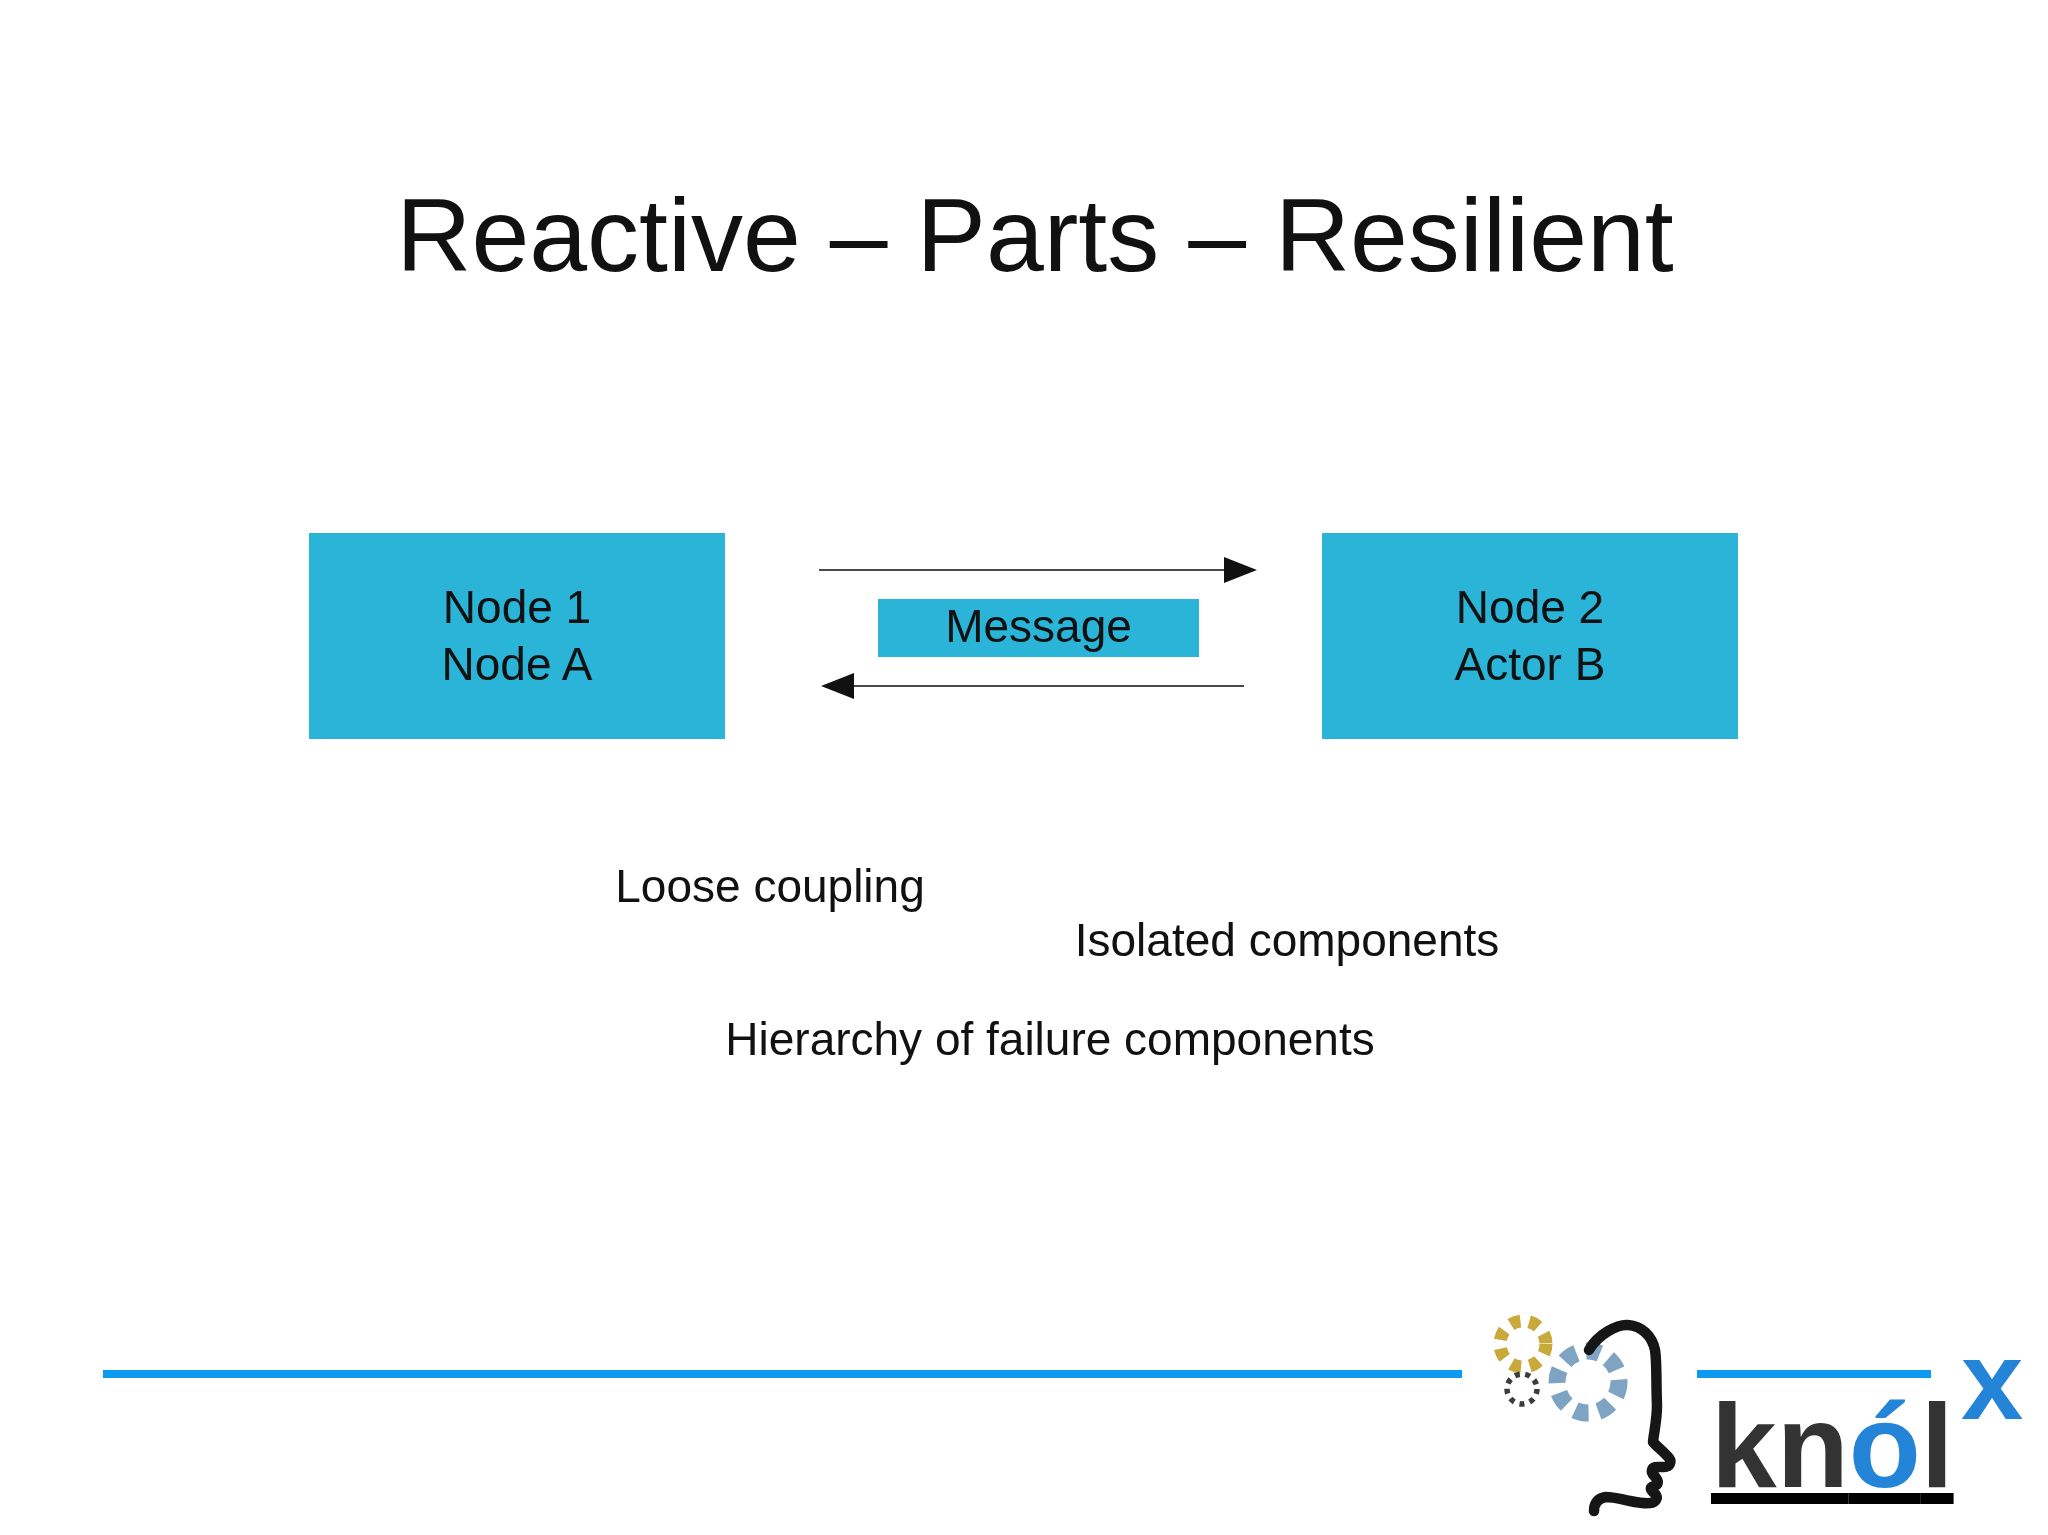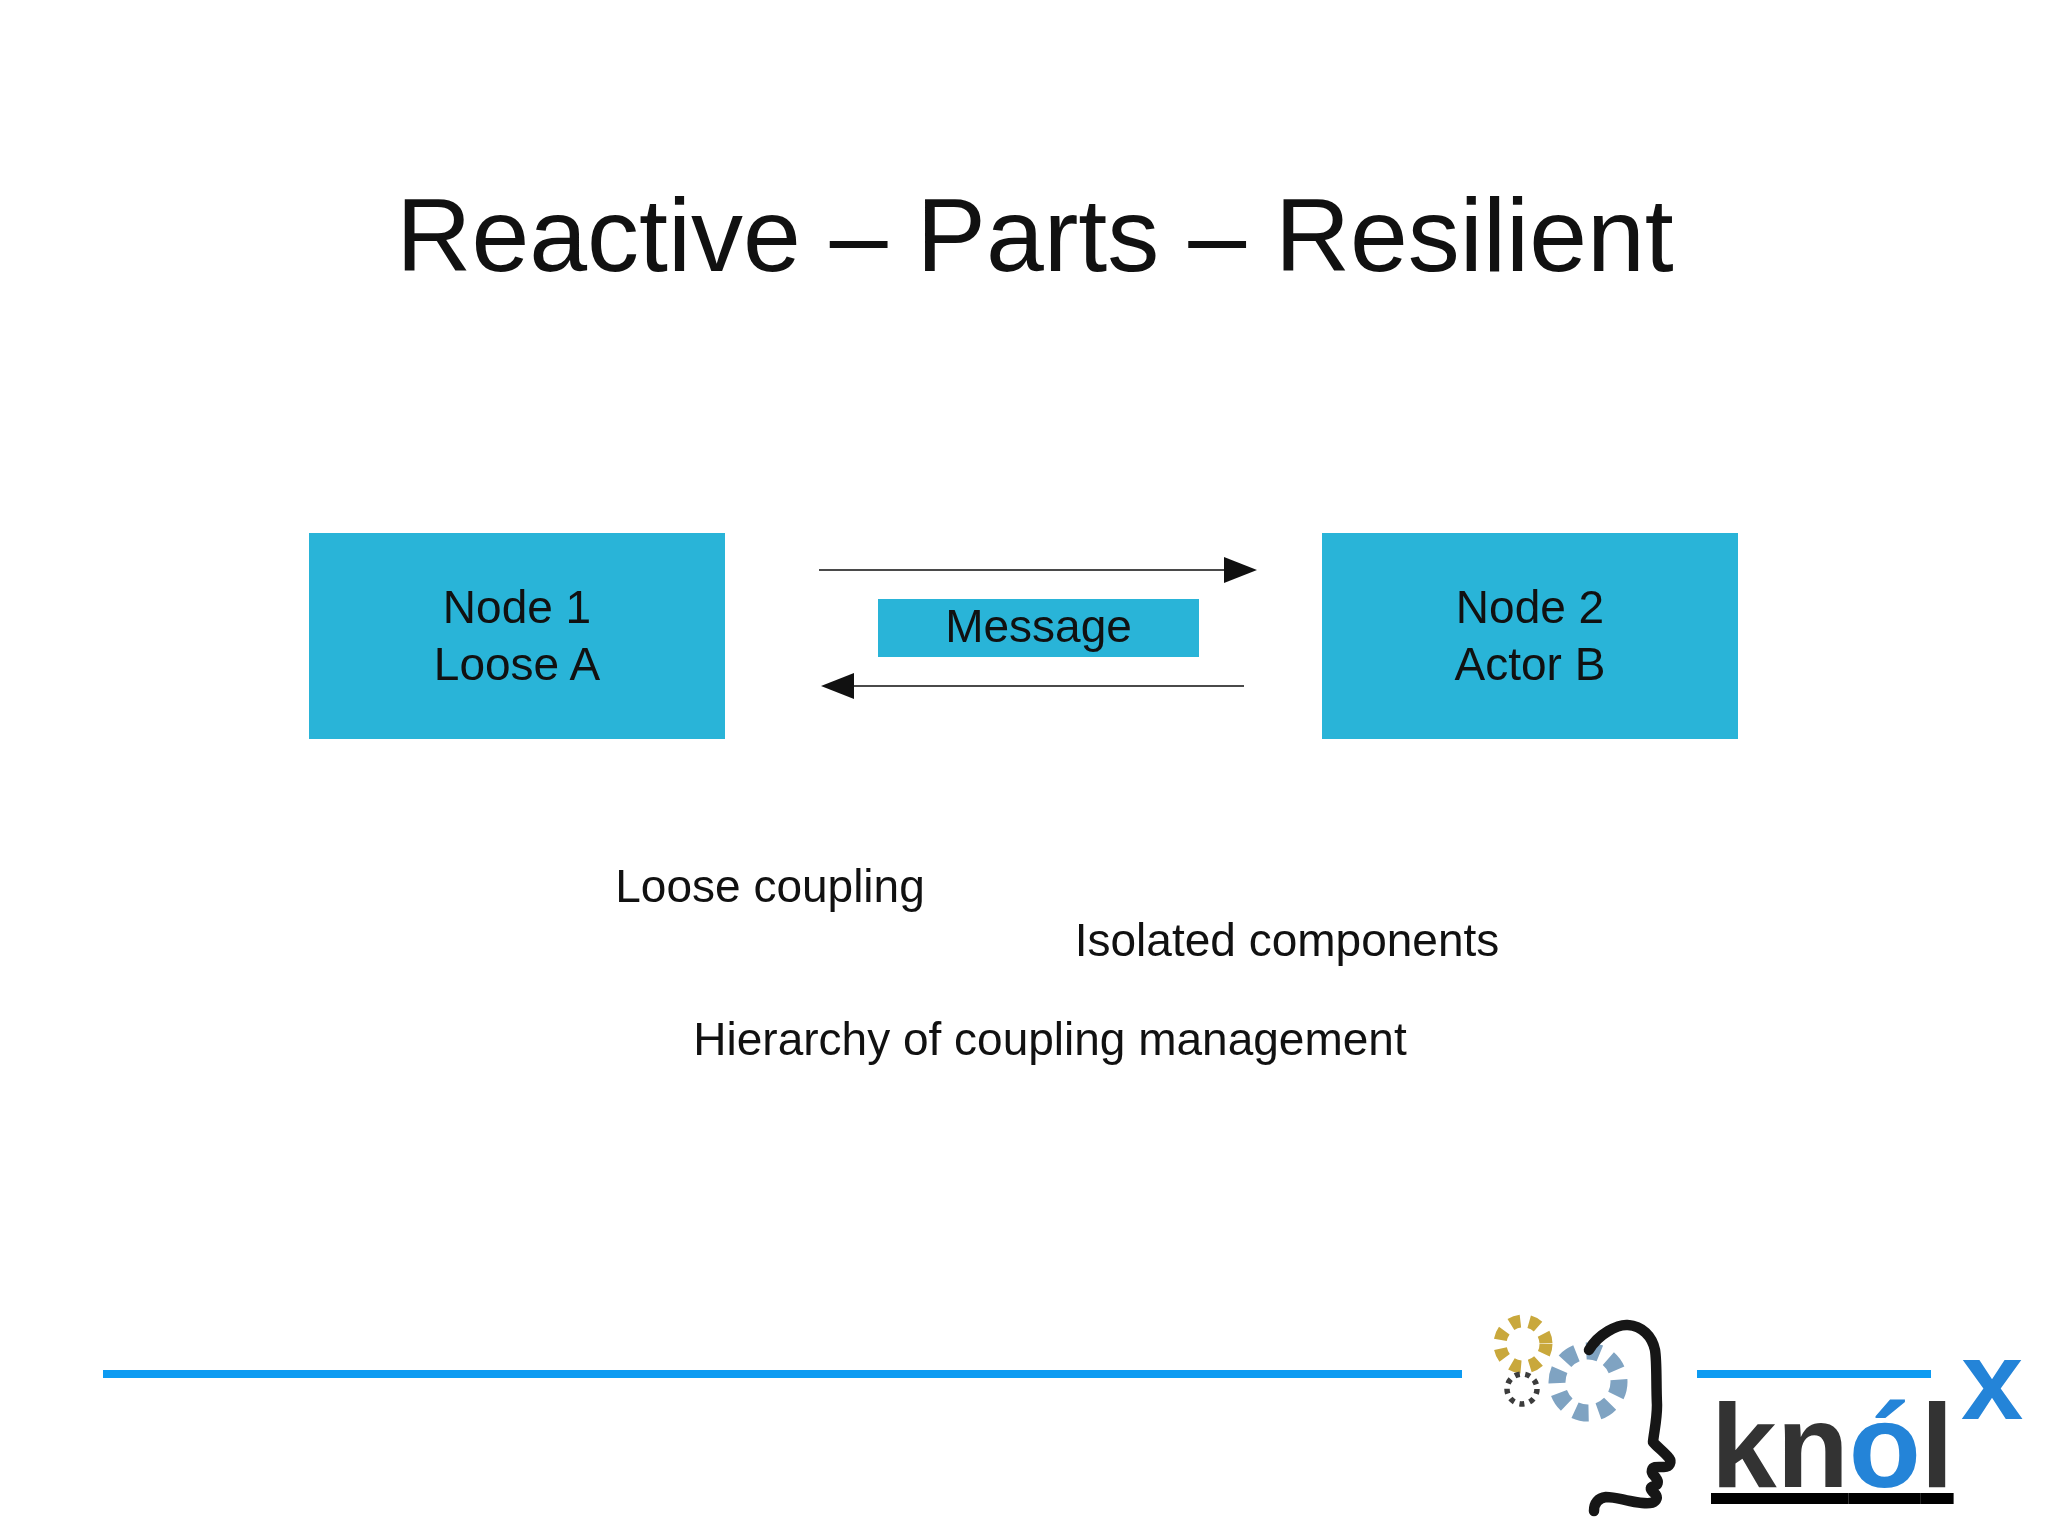--- a/index.html
+++ b/index.html
@@ -89,41 +89,41 @@
 </style>
 </head>
 <body>
 
 <div class="slide">
 
   <div class="abs slide-title">Reactive – Parts – Resilient</div>
 
   <div class="abs node-box left">
     <span>Node 1</span>
-    <span>Loose A</span>
+    <span>Node A</span>
   </div>
 
   <div class="abs node-box right">
     <span>Node 2</span>
     <span>Actor B</span>
   </div>
 
   <div class="abs arrow-line top"></div>
   <div class="abs arrow-head right"></div>
 
   <div class="abs message-box">
     <span>Message</span>
   </div>
 
   <div class="abs arrow-line bottom"></div>
   <div class="abs arrow-head left"></div>
 
   <div class="abs body-text loose">Loose coupling</div>
   <div class="abs body-text isolated">Isolated components</div>
-  <div class="abs body-text hierarchy">Hierarchy of coupling management</div>
+  <div class="abs body-text hierarchy">Hierarchy of failure components</div>
 
   <div class="abs rule left-seg"></div>
   <div class="abs rule right-seg"></div>
 
   <svg class="abs logo-art" viewBox="0 0 232 216" xmlns="http://www.w3.org/2000/svg">
     <circle class="gear-gold" cx="43" cy="32" r="23" stroke-dasharray="10 9"></circle>
     <circle class="gear-slate" cx="108" cy="70" r="31" stroke-dasharray="14 10"></circle>
     <circle class="gear-dot" cx="42" cy="77" r="15" stroke-dasharray="5 5.5"></circle>
     <path class="head-path" d="M 109 38
              C 118 22, 138 12, 148 13

